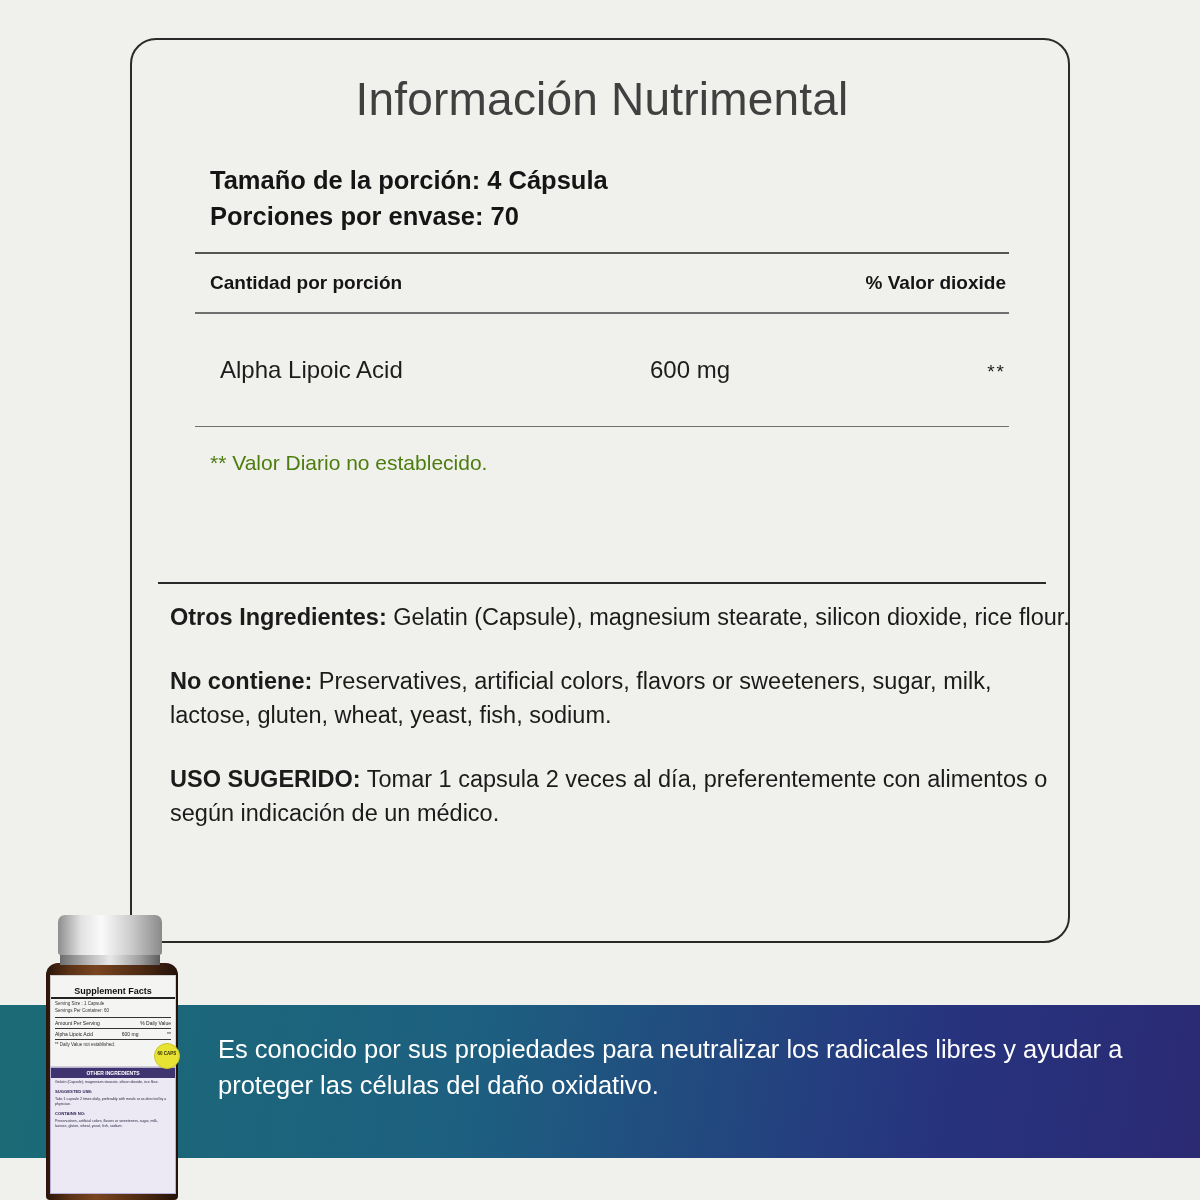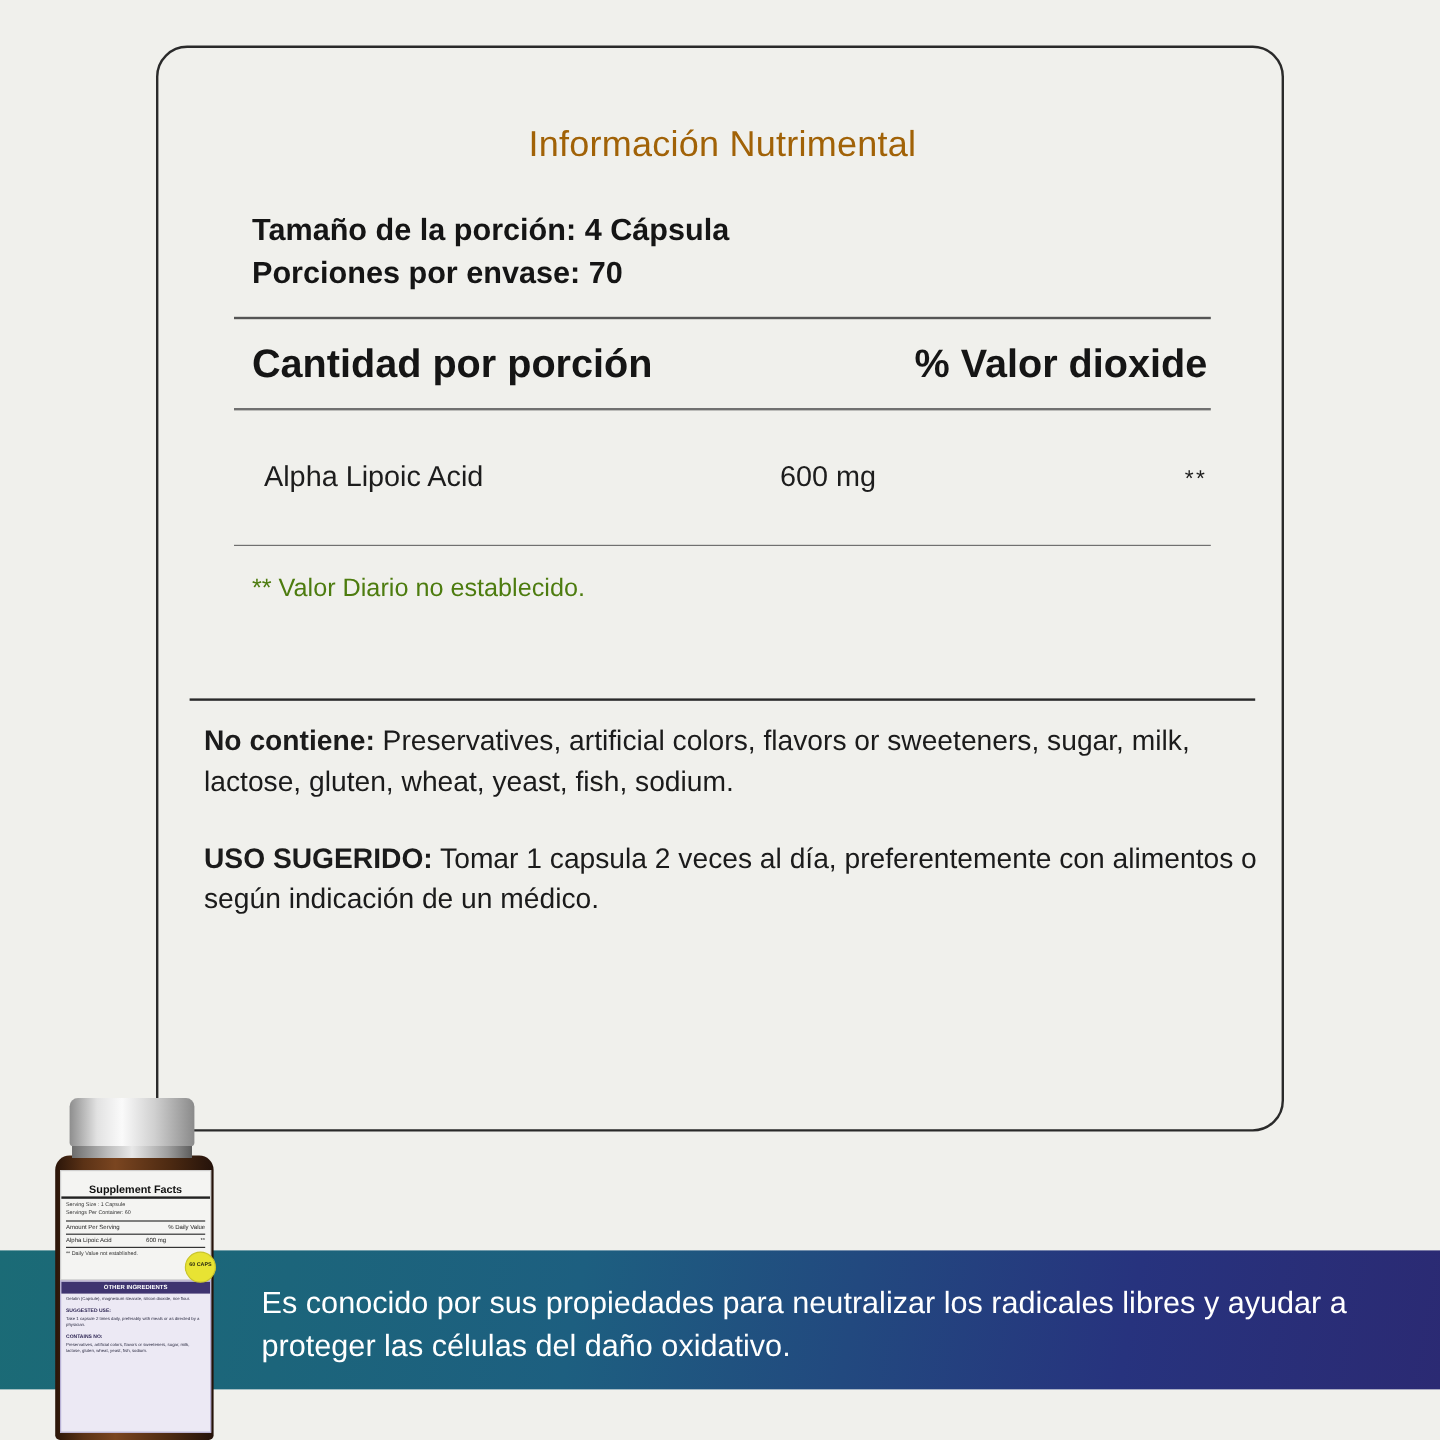--- a/index.html
+++ b/index.html
@@ -35,25 +35,25 @@
     left: 26px;
     top: 4px;
     width: 888px;
     height: 540px;
     border-bottom: 2px solid #2a2a2a;
     box-sizing: border-box;
   }
 
   .facts-title {
     text-align: center;
-    font-size: 30px;
+    font-size: 46px;
     font-weight: 400;
     letter-spacing: 0.2px;
-    margin-top: 60px;
-    color: #a16207;
+    margin-top: 28px;
+    color: #404040;
   }
 
   .serving-block {
     margin-top: 36px;
     padding-left: 52px;
     font-size: 25.5px;
     font-weight: bold;
     line-height: 1.42;
     color: #151515;
   }
@@ -67,21 +67,21 @@
     height: 1.5px;
     background: #707070;
   }
 
   .amount-row {
     display: flex;
     justify-content: space-between;
     align-items: baseline;
     padding: 0 40px 0 52px;
     margin-top: 18px;
-    font-size: 33px;
+    font-size: 19px;
     font-weight: bold;
     color: #151515;
   }
 
   .nutrient-row {
     display: flex;
     align-items: baseline;
     padding: 0 40px 0 62px;
     margin-top: 42px;
     font-size: 24px;
@@ -116,21 +116,21 @@
   .paragraphs p { margin: 0 0 30px 0; }
   .paragraphs p:last-child { margin-bottom: 0; }
   .paragraphs b { font-weight: bold; }
 
   
   .banner {
     position: absolute;
     left: 0;
     bottom: 42px;
     width: 1200px;
-    height: 116px;
+    height: 153px;
     background: linear-gradient(100deg, #1b6b76 0%, #1d5f80 40%, #27337e 78%, #2b2a73 100%);
   }
   .banner-text {
     position: absolute;
     left: 218px;
     top: 26px;
     width: 930px;
     color: #ffffff;
     font-size: 25.5px;
     line-height: 1.42;
@@ -292,20 +292,23 @@
       <span class="nutrient-dv">**</span>
     </div>
 
     <div class="rule thin" style="margin-top:42px;"></div>
 
     <div class="footnote">** Valor Diario no establecido.</div>
   </div>
 
   <div class="paragraphs">
     <p>
+      <b>Otros Ingredientes:</b><span> Gelatin (Capsule), magnesium stearate, silicon dioxide, rice flour.</span>
+    </p>
+    <p>
       <b>No contiene:</b><span> Preservatives, artificial colors,  flavors or sweeteners, sugar, milk, lactose, gluten, wheat, yeast, fish, sodium.</span>
     </p>
     <p>
       <b>USO SUGERIDO:</b><span> Tomar 1 capsula 2 veces al día, preferentemente con alimentos o según indicación de un médico.</span>
     </p>
   </div>
 
 </div>
 
 <div class="banner">

